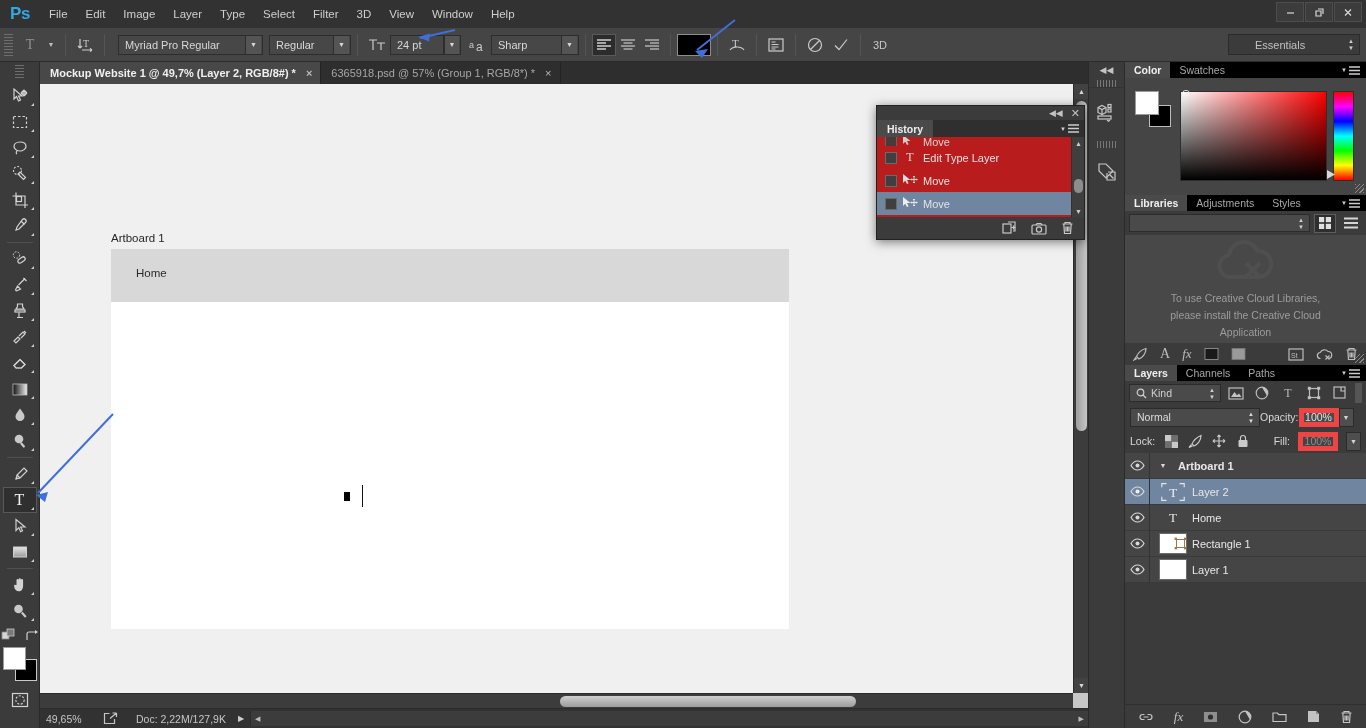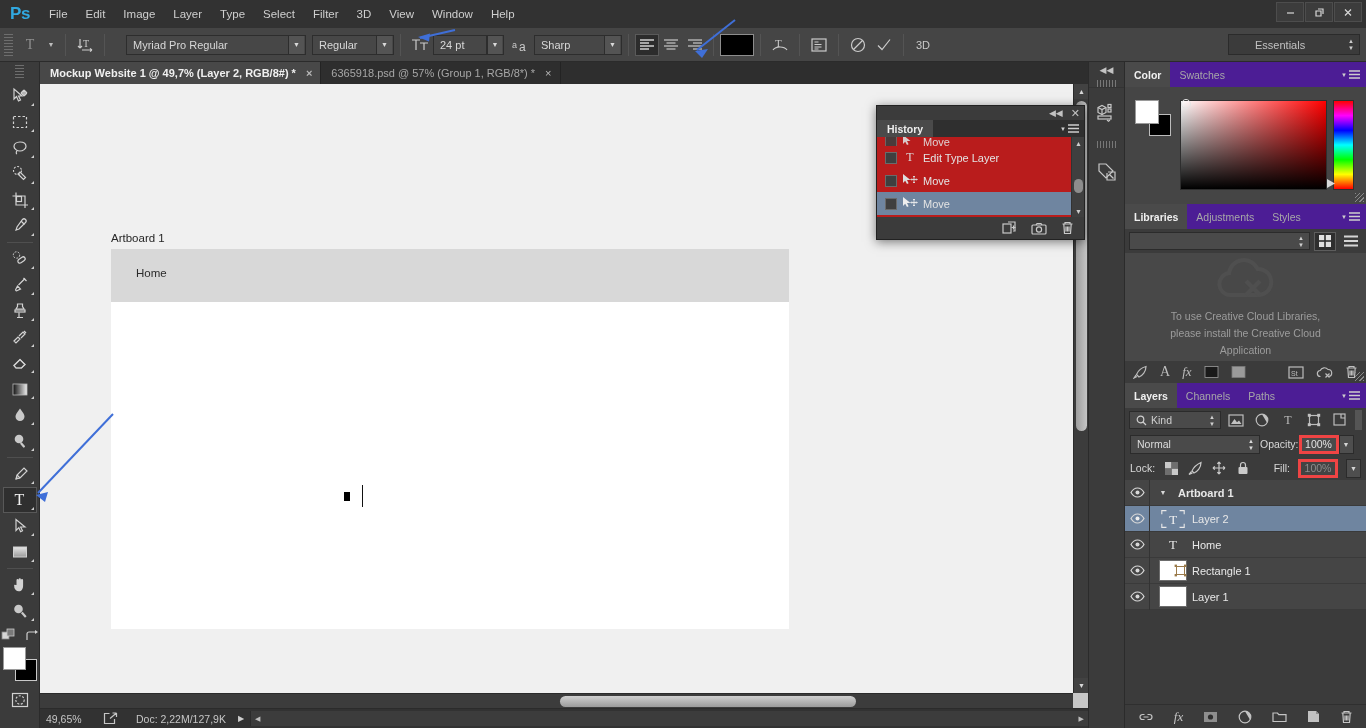--- a/index.html
+++ b/index.html
@@ -212,21 +212,21 @@
      color:#c3c3c3; font-size:9px; }
   .md-grip { width:20px; height:7px; margin:3px auto 0;
      background:repeating-linear-gradient(to right,#777 0 1px, transparent 1px 3px); }
   .md-item { height:48px; display:flex; align-items:center; justify-content:center;
      border-top:1px solid #333; color:#c8c8c8; }
 
   .rightdock {
     position:absolute; left:1125px; top:62px; width:241px; height:666px;
     background:#3b3b3b;
   }
-  .panel-tabrow { height:25px; background:#4c1d95; display:flex; align-items:stretch; }
+  .panel-tabrow { height:16px; background:#000000; display:flex; align-items:stretch; }
   .ptab { padding:0 9px; display:flex; align-items:center; font-size:10.5px; color:#a8a8a8; }
   .ptab.active { background:#4a4a4a; color:#f0f0f0; font-weight:bold; }
   .pmenu { margin-left:auto; padding-right:6px; display:flex; align-items:center;
      color:#cdcdcd; font-size:9px; gap:2px; }
 
   
   .colorpanel { height:117px; background:#454545; position:relative; }
   .cp-swatches { position:absolute; left:10px; top:13px; width:36px; height:36px; }
   .cp-swatches .b { position:absolute; right:0; bottom:0; width:22px; height:22px;
      background:#000; border:1px solid #bdbdbd; }
@@ -272,21 +272,21 @@
      display:flex; align-items:center; gap:4px; padding-left:6px; color:#cfcfcf; font-size:10.5px; }
   .kindsel .stepper { margin-left:auto; padding-right:5px; font-size:6px;
      display:flex; flex-direction:column; gap:1px; }
   .kind-ic { width:22px; height:20px; display:flex; align-items:center; justify-content:center;
      color:#bdbdbd; }
   .lay-blend { height:24px; display:flex; align-items:center; padding:0 5px; }
   .blendsel { width:130px; height:19px; background:#4a4a4a; border:1px solid #2b2b2b;
      display:flex; align-items:center; padding-left:6px; color:#dcdcdc; font-size:10.5px; }
   .blendsel .stepper { margin-left:auto; padding-right:5px; font-size:6px;
      display:flex; flex-direction:column; gap:1px; }
-  .opacbox { width:40px; height:19px; background:#4a4a4a; border:3px solid #ef4444;
+  .opacbox { width:40px; height:19px; background:#4a4a4a; border:5px solid #ef4444;
      display:flex; align-items:center; justify-content:center; color:#e2e2e2; font-size:10.5px; }
   .opacbox.dim { color:#8d8d8d; background:#434343; }
   .miniarw { width:15px; height:19px; background:#4e4e4e; border:1px solid #2b2b2b;
      display:flex; align-items:center; justify-content:center; color:#d5d5d5; font-size:7px; }
   .lay-lock { height:24px; display:flex; align-items:center; padding:0 5px; gap:8px; }
   .lock-ic { width:16px; height:16px; display:flex; align-items:center; justify-content:center;
      color:#c9c9c9; }
   .lay-list { background:#454545; }
   .layer-row { height:26px; display:flex; align-items:center;
      border-bottom:1px solid #3a3a3a; position:relative; }
@@ -353,21 +353,21 @@
     <div class="ob-caret">▼</div>
     <div class="ob-sep"></div>
     <div class="ob-icon">
       <svg width="18" height="18" viewBox="0 0 18 18">
         <path class="ico" d="M4 3v9M4 12l-2-2M4 12l2-2"></path>
         <text x="7" y="11" font-size="10" fill="currentColor" stroke="none" font-family="Liberation Serif, serif">T</text>
         <path class="ico" d="M6 14h10M16 14l-2-1.6M16 14l-2 1.6"></path>
       </svg>
     </div>
     <div class="ob-sep"></div>
-    <div class="combo" style="width:180px; margin-left:15px;">
+    <div class="combo" style="width:145px; margin-left:7px;">
       <span class="txt">Myriad Pro Regular</span>
       <span class="arw">▼</span>
     </div>
     <div class="combo" style="width:82px; margin-left:6px;">
       <span class="txt">Regular</span>
       <span class="arw">▼</span>
     </div>
     <div class="ob-sep"></div>
     <div class="ob-icon">
       <svg width="20" height="16" viewBox="0 0 20 16">

